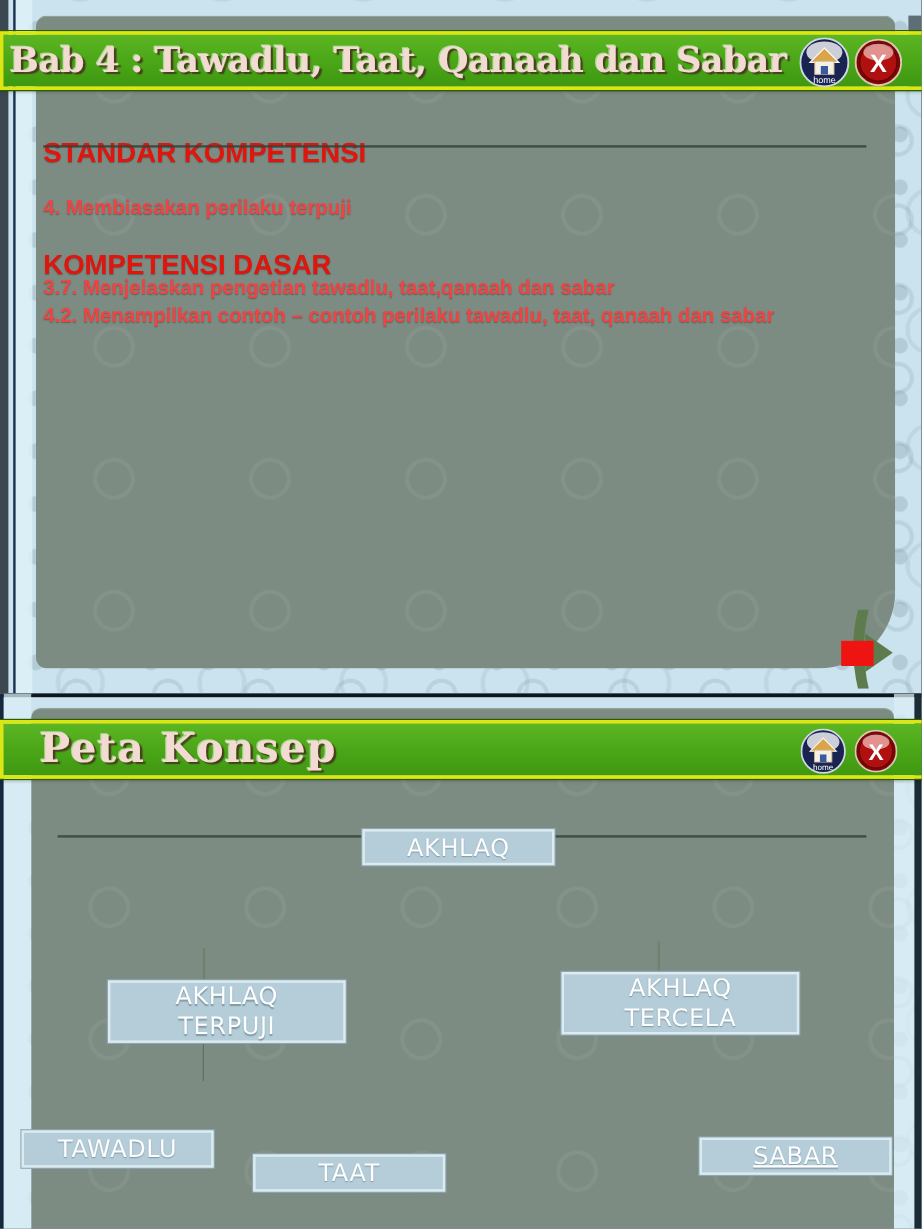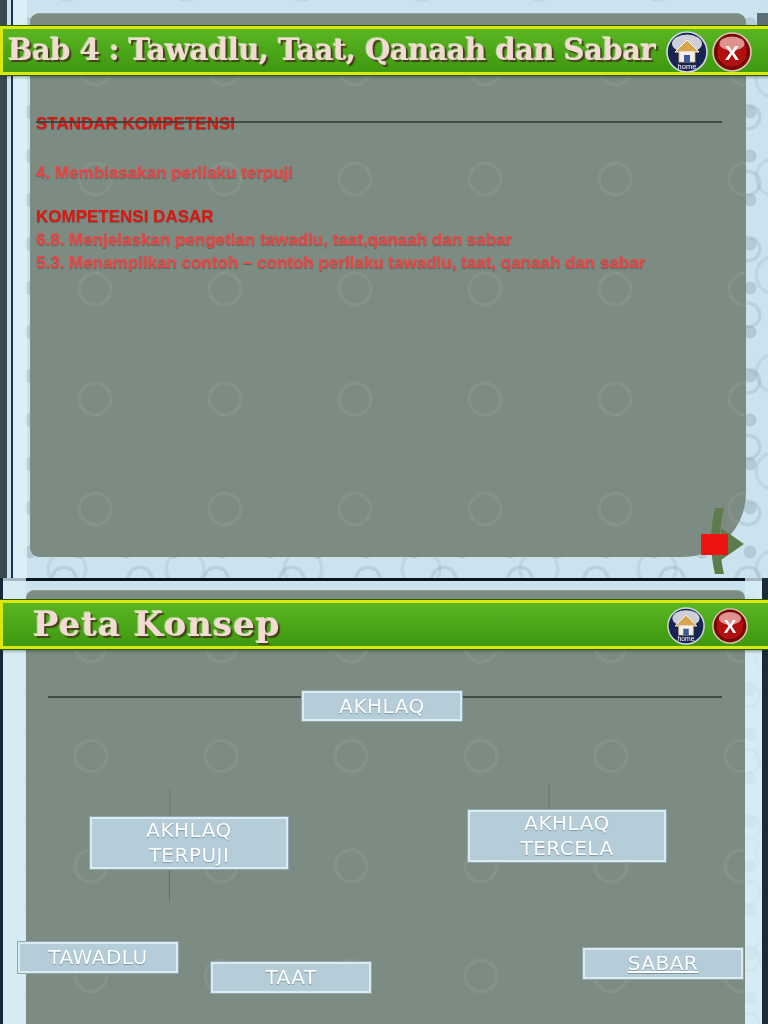--- a/index.html
+++ b/index.html
@@ -54,21 +54,21 @@
     text-shadow:2px 2px 1px rgba(70,45,32,.85), -1px -1px 0 rgba(255,255,255,.55);
   }
   #slide1 .slide-title{left:5px;font-size:29px;letter-spacing:-0.5px;}
   #slide2 .slide-title{left:30px;font-size:34px;letter-spacing:1px;}
 
   .circle-btn{position:absolute;cursor:pointer;}
   .circle-btn svg{display:block;}
 
   
   .red-heading{
-    position:absolute;left:36px;color:#e0150d;font-weight:bold;font-size:17px;letter-spacing:0;
+    position:absolute;left:36px;color:#e0150d;font-weight:bold;font-size:23px;letter-spacing:0;
     text-shadow:0 1px 1px rgba(40,20,20,.35);white-space:nowrap;
   }
   .white-line{
     position:absolute;left:36px;color:#ef4444;font-weight:bold;font-size:17px;white-space:nowrap;
     text-shadow:0 1px 1px rgba(40,50,45,.45);
   }
   .hrule{position:absolute;background:rgba(52,66,60,.85);height:2px;}
 
   
   .node-box{
@@ -94,22 +94,22 @@
   <div class="edge" style="left:757px;top:13px;width:11px;height:62px;background:#5e6e76;"></div>
 
   <div class="panel" id="panel1"></div>
 
   <div class="red-heading" style="top:114px;">STANDAR KOMPETENSI</div>
   <div class="hrule" style="left:36px;top:121px;width:686px;"></div>
 
   <div class="white-line" style="top:163px;">4. Membiasakan perilaku terpuji</div>
 
   <div class="red-heading" style="top:207px;">KOMPETENSI DASAR</div>
-  <div class="white-line" style="top:230px;">6.8. Menjelaskan pengetian tawadlu, taat,qanaah dan sabar</div>
-  <div class="white-line" style="top:253px;">5.3. Menampilkan contoh – contoh perilaku tawadlu, taat, qanaah dan sabar</div>
+  <div class="white-line" style="top:230px;">3.7. Menjelaskan pengetian tawadlu, taat,qanaah dan sabar</div>
+  <div class="white-line" style="top:253px;">4.2. Menampilkan contoh – contoh perilaku tawadlu, taat, qanaah dan sabar</div>
 
   <div class="header-bar">
     <div class="slide-title">Bab 4 : Tawadlu, Taat, Qanaah dan Sabar</div>
   </div>
 
   <div class="circle-btn" style="left:666px;top:31px;">
     <svg width="42" height="42" viewBox="0 0 42 42">
       <circle cx="21" cy="21" r="20" fill="#1a2450" stroke="#cfd9e6" stroke-width="1.6"></circle>
       <ellipse cx="21" cy="12.5" rx="15" ry="9" fill="rgba(255,255,255,0.78)"></ellipse>
       <polygon points="21,9 33,21 9,21" fill="#d9a44a" stroke="#fffaf0" stroke-width="1"></polygon>

